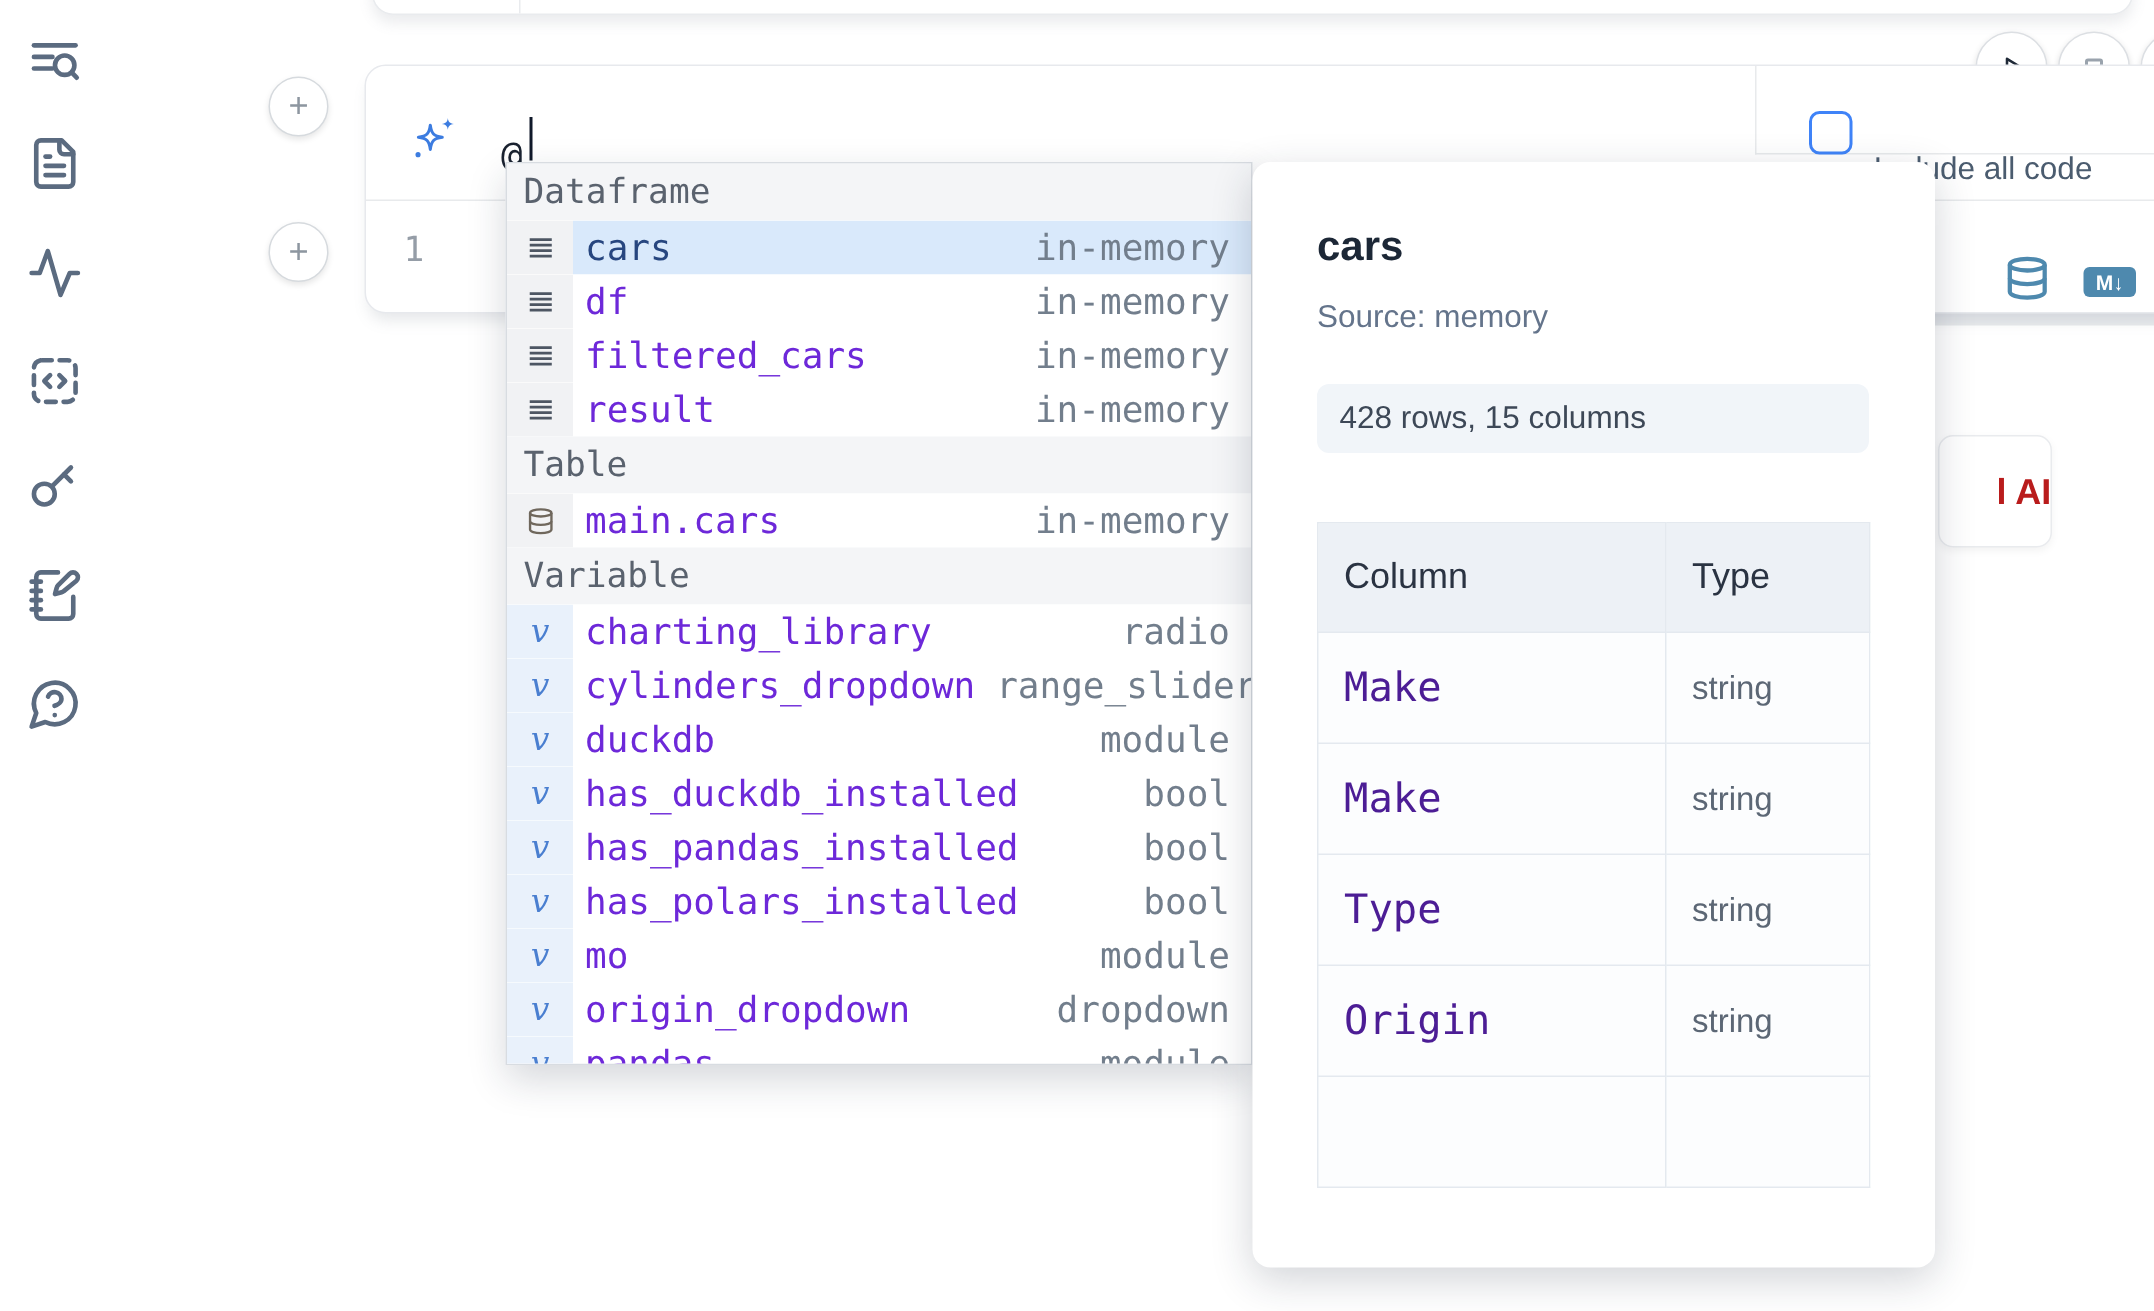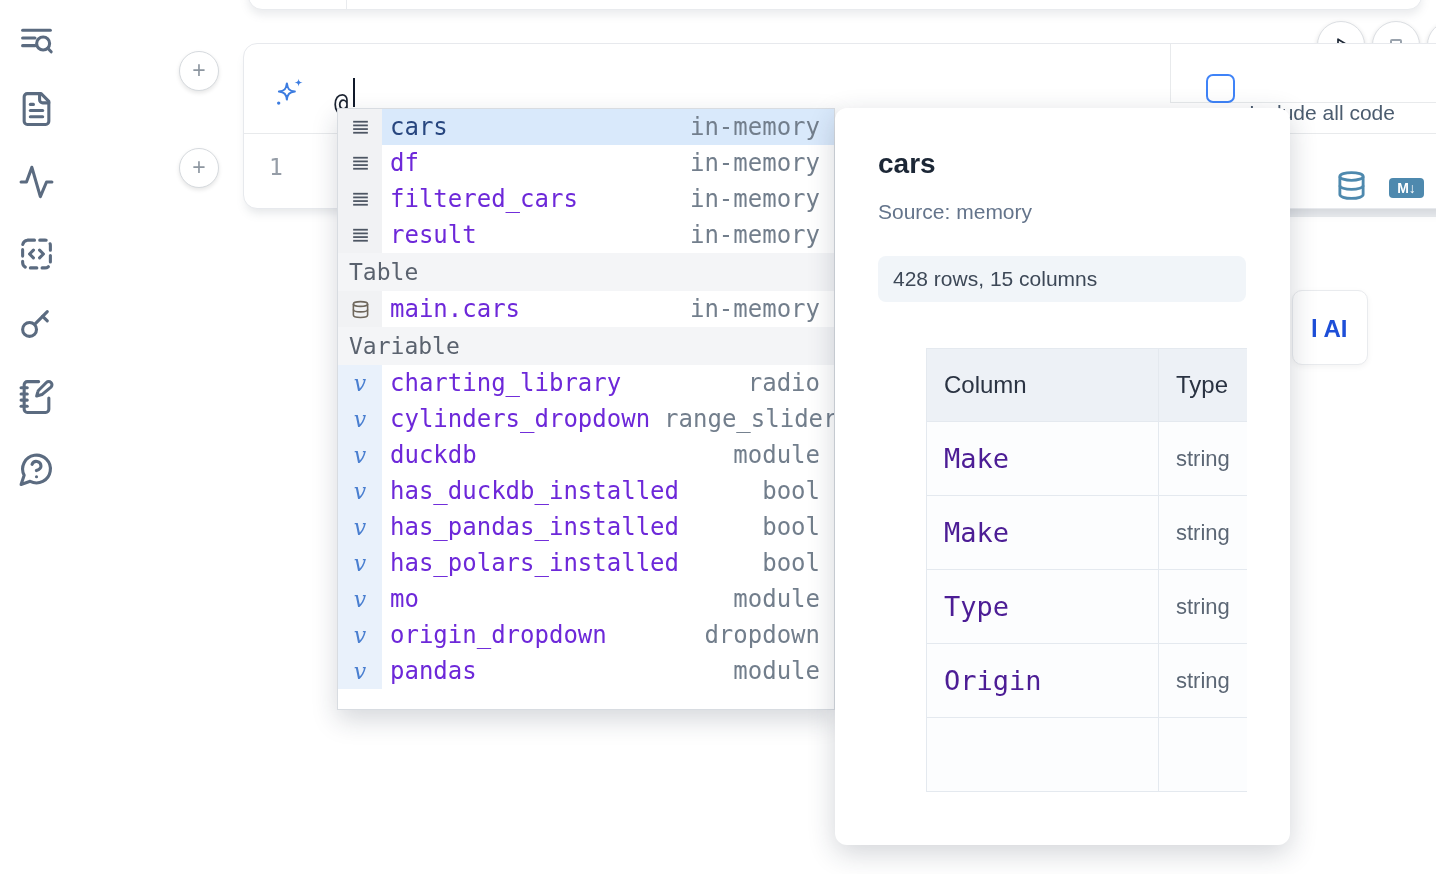--- a/index.html
+++ b/index.html
@@ -67,33 +67,33 @@
   .vglyph{font-family:"DejaVu Serif",serif;font-style:italic;font-size:22px;color:#4a7fd0;}
 
   
   .panel{position:absolute;left:835px;top:108px;width:455px;height:737px;background:#fff;border-radius:12px;
          box-shadow:0 8px 28px rgba(30,40,60,.20);z-index:30;}
   .panel-title{position:absolute;left:43px;top:40px;font-size:28px;font-weight:bold;color:#1c2736;}
   .panel-source{position:absolute;left:43px;top:92px;font-size:21px;color:#64748b;}
   .panel-badge{position:absolute;left:43px;top:148px;width:368px;height:46px;background:#f1f5f9;border-radius:8px;
                box-sizing:border-box;display:flex;align-items:center;padding-left:15px;font-size:21px;color:#3d4857;}
   .tbl-wrap{position:absolute;left:43px;top:240px;width:369px;height:465px;overflow:hidden;}
-  table.schema{border-collapse:collapse;table-layout:fixed;width:368px;margin-left:48px;}
+  table.schema{border-collapse:collapse;table-layout:fixed;width:368px;}
   table.schema col.c1{width:232px;} table.schema col.c2{width:136px;}
   table.schema th,table.schema td{border:1px solid #e4e9ef;text-align:left;padding:0 0 0 17px;}
   table.schema th{height:72px;background:#edf1f6;font-size:24px;font-weight:normal;color:#2a3342;}
   table.schema td{height:73px;background:#fcfdfe;}
   td.colname{font-family:"DejaVu Sans Mono",monospace;font-size:27px;color:#4c1d95;}
   td.coltype{font-size:22px;color:#5c6775;}
 
   
   .ai-card{position:absolute;left:1292px;top:290px;width:74px;height:73px;background:#fff;
            border:1px solid #e9ebee;border-radius:10px;box-shadow:0 2px 6px rgba(0,0,0,.05);
            z-index:15;overflow:hidden;}
-  .ai-card span{position:absolute;left:18px;top:24px;font-size:24px;font-weight:bold;color:#1d4ed8;white-space:nowrap;}
+  .ai-card span{position:absolute;left:1px;top:24px;font-size:24px;font-weight:bold;color:#b91c1c;white-space:nowrap;padding-left:37px;}
 </style>
 </head>
 <body>
 
 <div id="stage">
 
   <div class="side-icon" style="top:22px">
     <svg viewBox="0 0 24 24">
         <path d="M21 5H3"></path>
         <path d="M11 10H3"></path>
@@ -188,20 +188,21 @@
           <ellipse cx="12" cy="5" rx="9" ry="3"></ellipse>
           <path d="M3 5v14c0 1.66 4 3 9 3s9-1.34 9-3V5"></path>
           <path d="M3 12c0 1.66 4 3 9 3s9-1.34 9-3"></path>
         </svg>
     </div>
     <div class="md-badge">M↓</div>
   </div>
   <div class="cell-shadow-strip"></div>
 
   <div class="dropdown" id="dropdown">
+      <div class="ac-header">Dataframe</div>
       <div class="ac-row sel">
         <span class="ac-gutter g-gray">
           <svg width="21" height="21" viewBox="0 0 20 20">
             <g stroke="#4d5663" stroke-width="1.7">
               <line x1="3" y1="4.5" x2="17" y2="4.5"></line>
               <line x1="3" y1="8" x2="17" y2="8"></line>
               <line x1="3" y1="11.5" x2="17" y2="11.5"></line>
               <line x1="3" y1="15" x2="17" y2="15"></line>
             </g>
           </svg>

